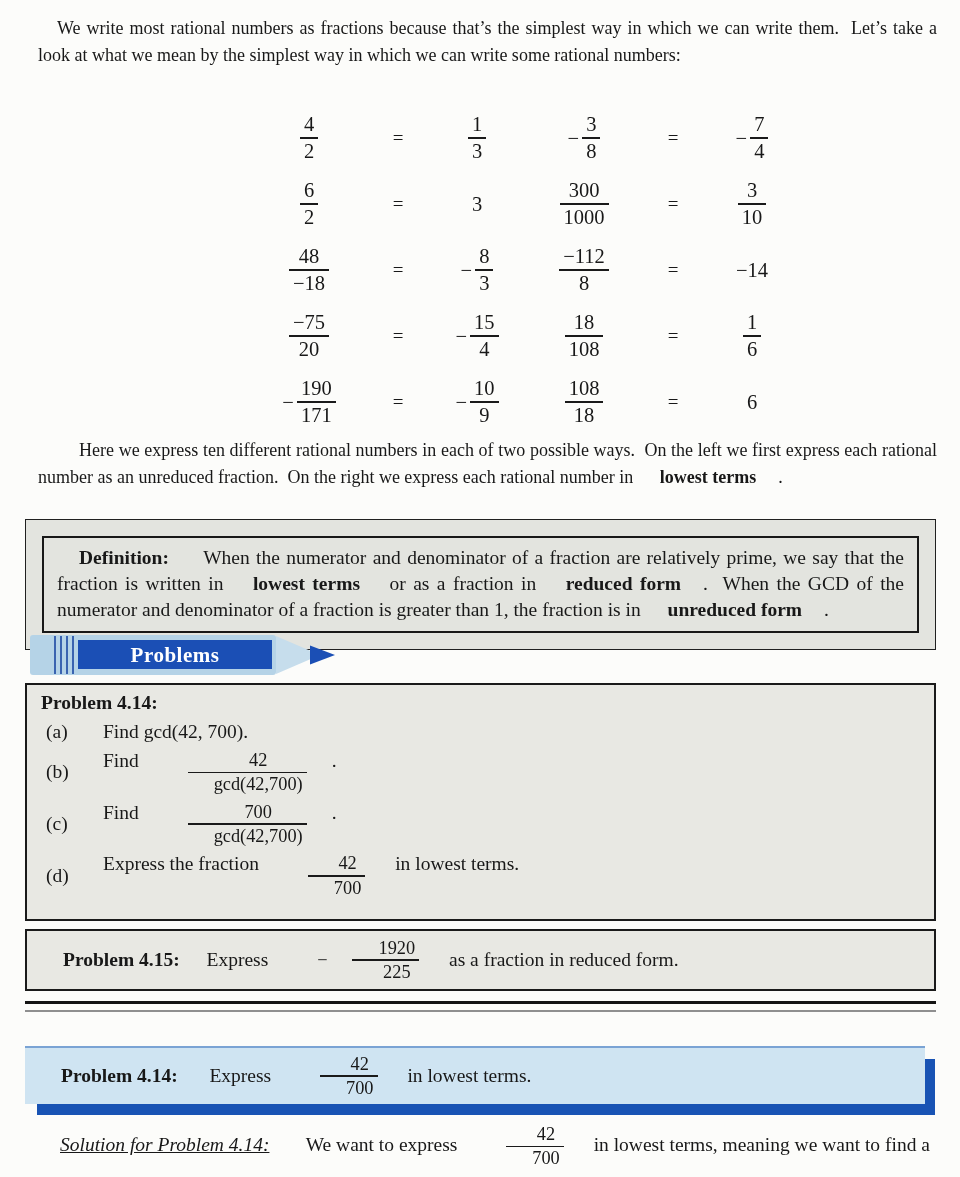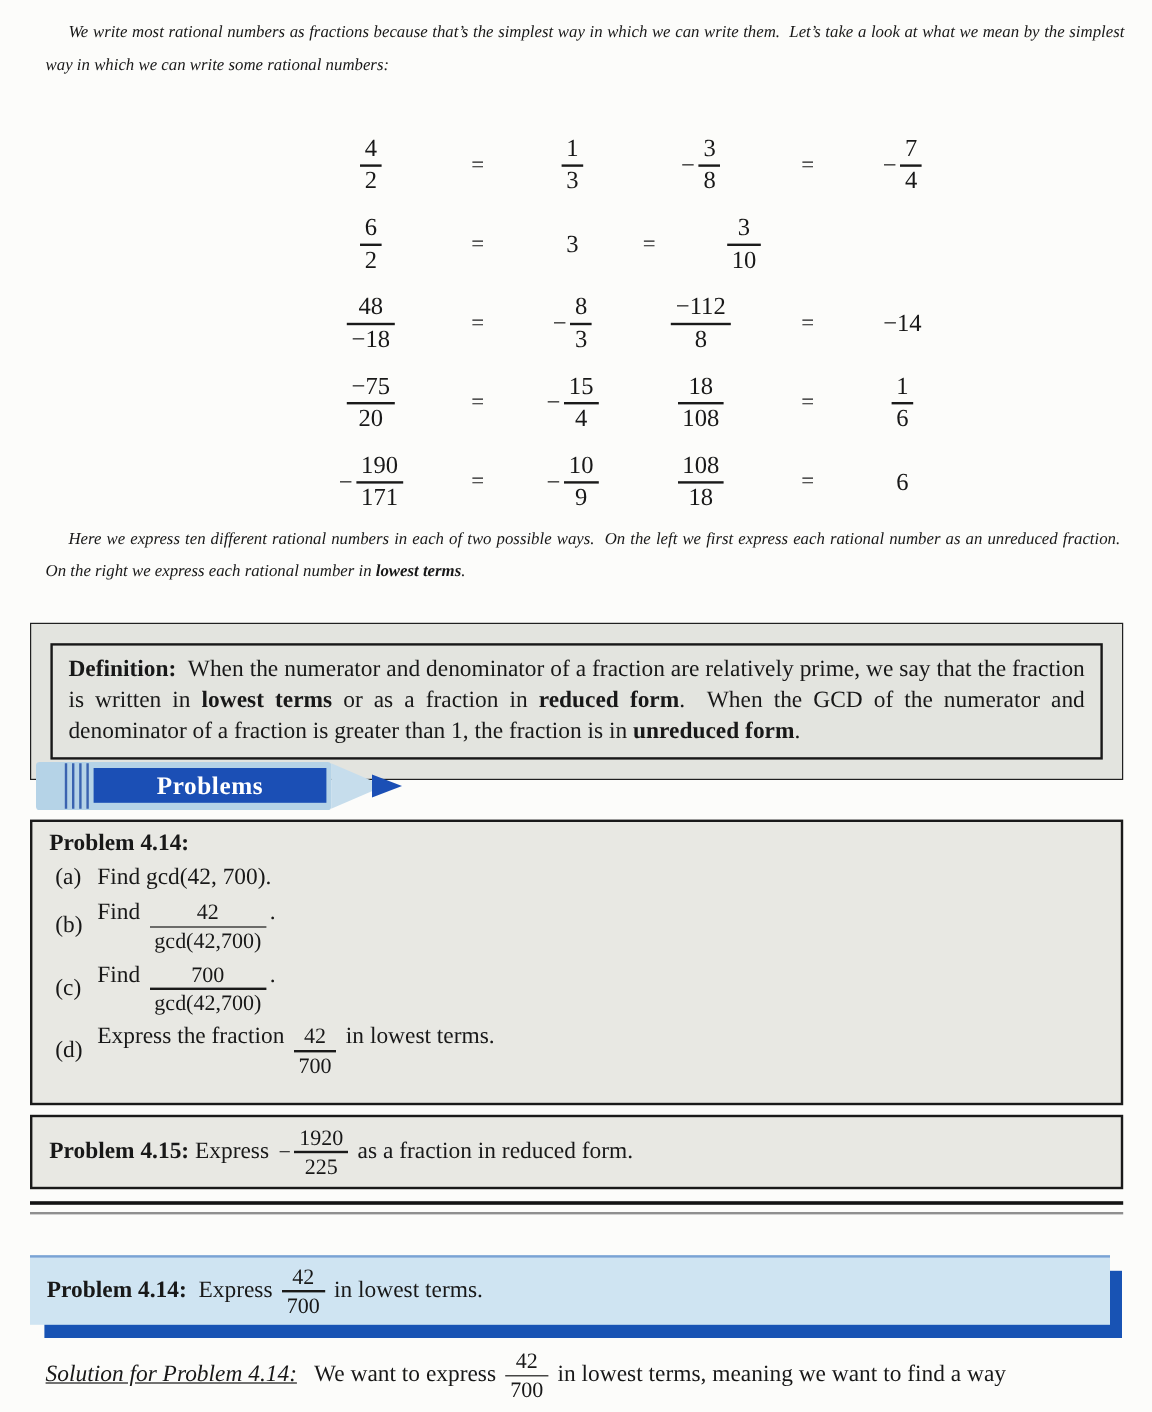--- a/index.html
+++ b/index.html
@@ -7,24 +7,23 @@
   body {
     background:#fcfcfa;
     font-family:"Liberation Serif", serif;
     color:#181818;
     position:relative;
   }
   .page { position:absolute; inset:0; }
 
   
   .bodytext {
-    font-size:14px;
+    font-size:18px;
     line-height:26.5px;
     text-align:justify;
-    font-style:italic;
   }
   .indent { text-indent:19px; }
   #para1 { position:absolute; top:15px;  left:38px; width:899px; }
   #para2 { position:absolute; top:437px; left:38px; width:899px; }
 
   
   #fracgrid { position:absolute; top:105px; left:0; width:960px; height:330px; }
   .eq-col { position:absolute; top:0; }
   #col-left  { left:243px; }
   #col-right { left:518px; }
@@ -87,21 +86,21 @@
     display:flex; align-items:center;
     padding:0 14px;
     font-size:19.5px;
   }
 
   
   #solution {
     position:absolute; top:1124px; left:38px; width:904px;
     font-size:19.5px; line-height:26px;
   }
-  .rich span { white-space:pre-wrap; }
+  .rich span { white-space:pre-wrap;margin-left:22px; }
 </style>
 </head>
 <body>
 
 <div class="page">
 
   <p id="para1" class="bodytext indent">We write most rational numbers as fractions because that’s the simplest way in which we can write them.&nbsp; Let’s take a look at what we mean by the simplest way in which we can write some rational numbers:</p>
 
   <div id="fracgrid">
     <div class="eq-col" id="col-left">
@@ -227,20 +226,29 @@
               <span class="fsign">−</span>
               <span class="stack">
                 <span class="num">7</span>
                 <span class="bar"></span>
                 <span class="den">4</span>
               </span>
             </span>
           </div>
         </div>
         <div class="eq-row">
+          <div class="eq-lhs">
+            <span class="frac">
+              <span class="stack">
+                <span class="num">300</span>
+                <span class="bar"></span>
+                <span class="den">1000</span>
+              </span>
+            </span>
+          </div>
           <div class="eq-eq">=</div>
           <div class="eq-rhs">
             <span class="frac">
               <span class="stack">
                 <span class="num">3</span>
                 <span class="bar"></span>
                 <span class="den">10</span>
               </span>
             </span>
           </div>

